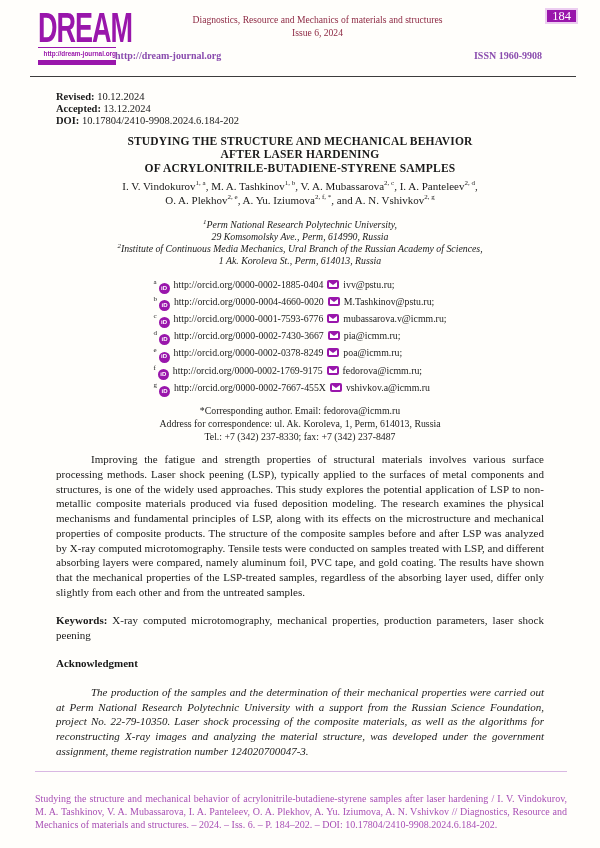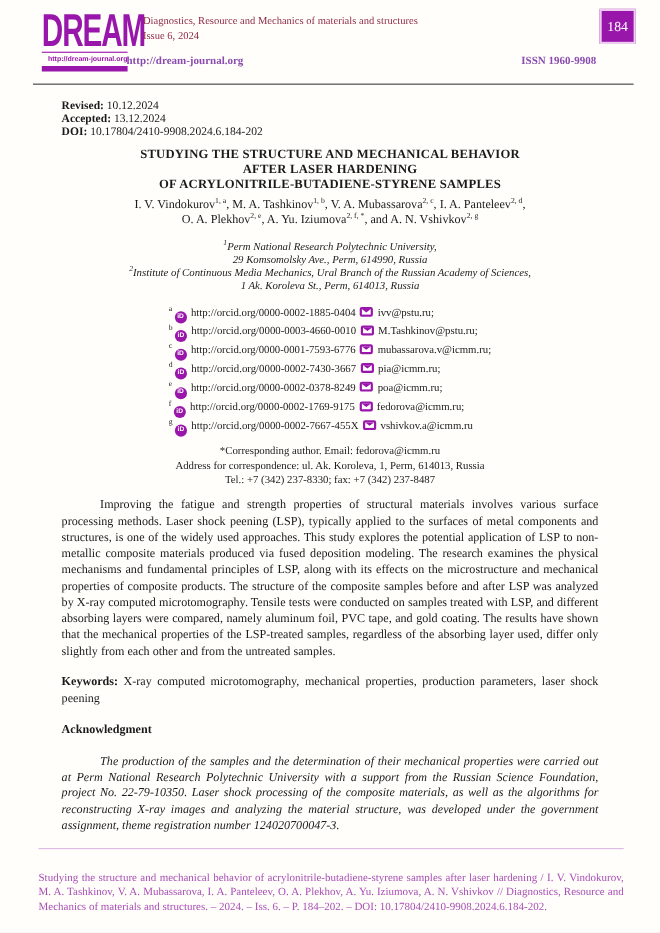--- a/index.html
+++ b/index.html
@@ -14,22 +14,22 @@
   .page{
     position:relative;width:600px;height:848px;margin:0 auto;
     background:#fffefb;color:var(--ink);
     font-family:"Liberation Serif",serif;overflow:hidden;
   }
   
   .logo{position:absolute;left:38px;top:6px;width:78px;text-align:right;color:var(--brand);}
   .logo-word{font-family:"Liberation Sans",sans-serif;font-weight:bold;font-size:27px;letter-spacing:-1px;transform:scaleY(1.55);transform-origin:top center;height:41px;line-height:28px;}
   .logo-url{font-size:6.4px;font-weight:bold;border-top:1.5px solid var(--brand);padding-top:1.5px;font-family:"Liberation Sans",sans-serif;}
   .logo-bar{height:5px;background:var(--brand);margin-top:3px;}
-  .head-title{position:absolute;top:14px;left:130px;right:95px;text-align:left;color:var(--maroon);font-size:9.6px;line-height:12.5px;}
-  .badge{position:absolute;top:8px;right:22px;width:33px;height:32px;background:var(--brand);border:2px solid #eccdf0;color:#fff;font-size:12.5px;display:flex;align-items:center;justify-content:center;}
+  .head-title{position:absolute;top:14px;left:130px;right:95px;text-align:center;color:var(--maroon);font-size:9.6px;line-height:12.5px;}
+  .badge{position:absolute;top:8px;right:22px;width:33px;height:16px;background:var(--brand);border:2px solid #eccdf0;color:#fff;font-size:12.5px;display:flex;align-items:center;justify-content:center;}
   .site-url{position:absolute;left:115px;top:50px;font-weight:bold;font-size:10px;color:var(--violet);}
   .issn{position:absolute;right:58px;top:50px;font-weight:bold;font-size:10px;color:var(--violet);}
   .head-rule{position:absolute;top:76px;left:30px;right:24px;border-top:1.4px solid #3c3c3c;}
   
   .content{position:absolute;top:76px;left:56px;right:56px;}
   .dates{margin-top:15px;font-size:10.5px;line-height:12.2px;}
   .article-title{margin-top:7px;text-align:center;font-weight:bold;font-size:11.5px;line-height:13.5px;letter-spacing:.2px;}
   .authors{margin-top:4px;text-align:center;font-size:11px;line-height:14px;}
   sup{font-size:7px;line-height:0;}
   .affiliations{margin-top:12px;text-align:center;font-style:italic;font-size:9.8px;line-height:12px;}
@@ -90,21 +90,21 @@
 
     <div class="affiliations">
       <div><sup>1</sup><span>Perm National Research Polytechnic University,</span></div>
       <div>29 Komsomolsky Ave., Perm, 614990, Russia</div>
       <div><sup>2</sup><span>Institute of Continuous Media Mechanics, Ural Branch of the Russian Academy of Sciences,</span></div>
       <div>1 Ak. Koroleva St., Perm, 614013, Russia</div>
     </div>
 
     <div class="orcid-block">
       <div class="orcid-row"><sup>a</sup><span class="orcid-icon">iD</span><span>http://orcid.org/0000-0002-1885-0404</span><span class="mail-icon"></span><span>ivv@pstu.ru;</span></div>
-      <div class="orcid-row"><sup>b</sup><span class="orcid-icon">iD</span><span>http://orcid.org/0000-0003-4660-0010</span><span class="mail-icon"></span><span>M.Tashkinov@pstu.ru;</span></div>
+      <div class="orcid-row"><sup>b</sup><span class="orcid-icon">iD</span><span>http://orcid.org/0000-0004-4660-0020</span><span class="mail-icon"></span><span>M.Tashkinov@pstu.ru;</span></div>
       <div class="orcid-row"><sup>c</sup><span class="orcid-icon">iD</span><span>http://orcid.org/0000-0001-7593-6776</span><span class="mail-icon"></span><span>mubassarova.v@icmm.ru;</span></div>
       <div class="orcid-row"><sup>d</sup><span class="orcid-icon">iD</span><span>http://orcid.org/0000-0002-7430-3667</span><span class="mail-icon"></span><span>pia@icmm.ru;</span></div>
       <div class="orcid-row"><sup>e</sup><span class="orcid-icon">iD</span><span>http://orcid.org/0000-0002-0378-8249</span><span class="mail-icon"></span><span>poa@icmm.ru;</span></div>
       <div class="orcid-row"><sup>f</sup><span class="orcid-icon">iD</span><span>http://orcid.org/0000-0002-1769-9175</span><span class="mail-icon"></span><span>fedorova@icmm.ru;</span></div>
       <div class="orcid-row"><sup>g</sup><span class="orcid-icon">iD</span><span>http://orcid.org/0000-0002-7667-455X</span><span class="mail-icon"></span><span>vshivkov.a@icmm.ru</span></div>
     </div>
 
     <div class="correspondence">
       <div>*Corresponding author. Email: fedorova@icmm.ru</div>
       <div>Address for correspondence: ul. Ak. Koroleva, 1, Perm, 614013, Russia</div>

